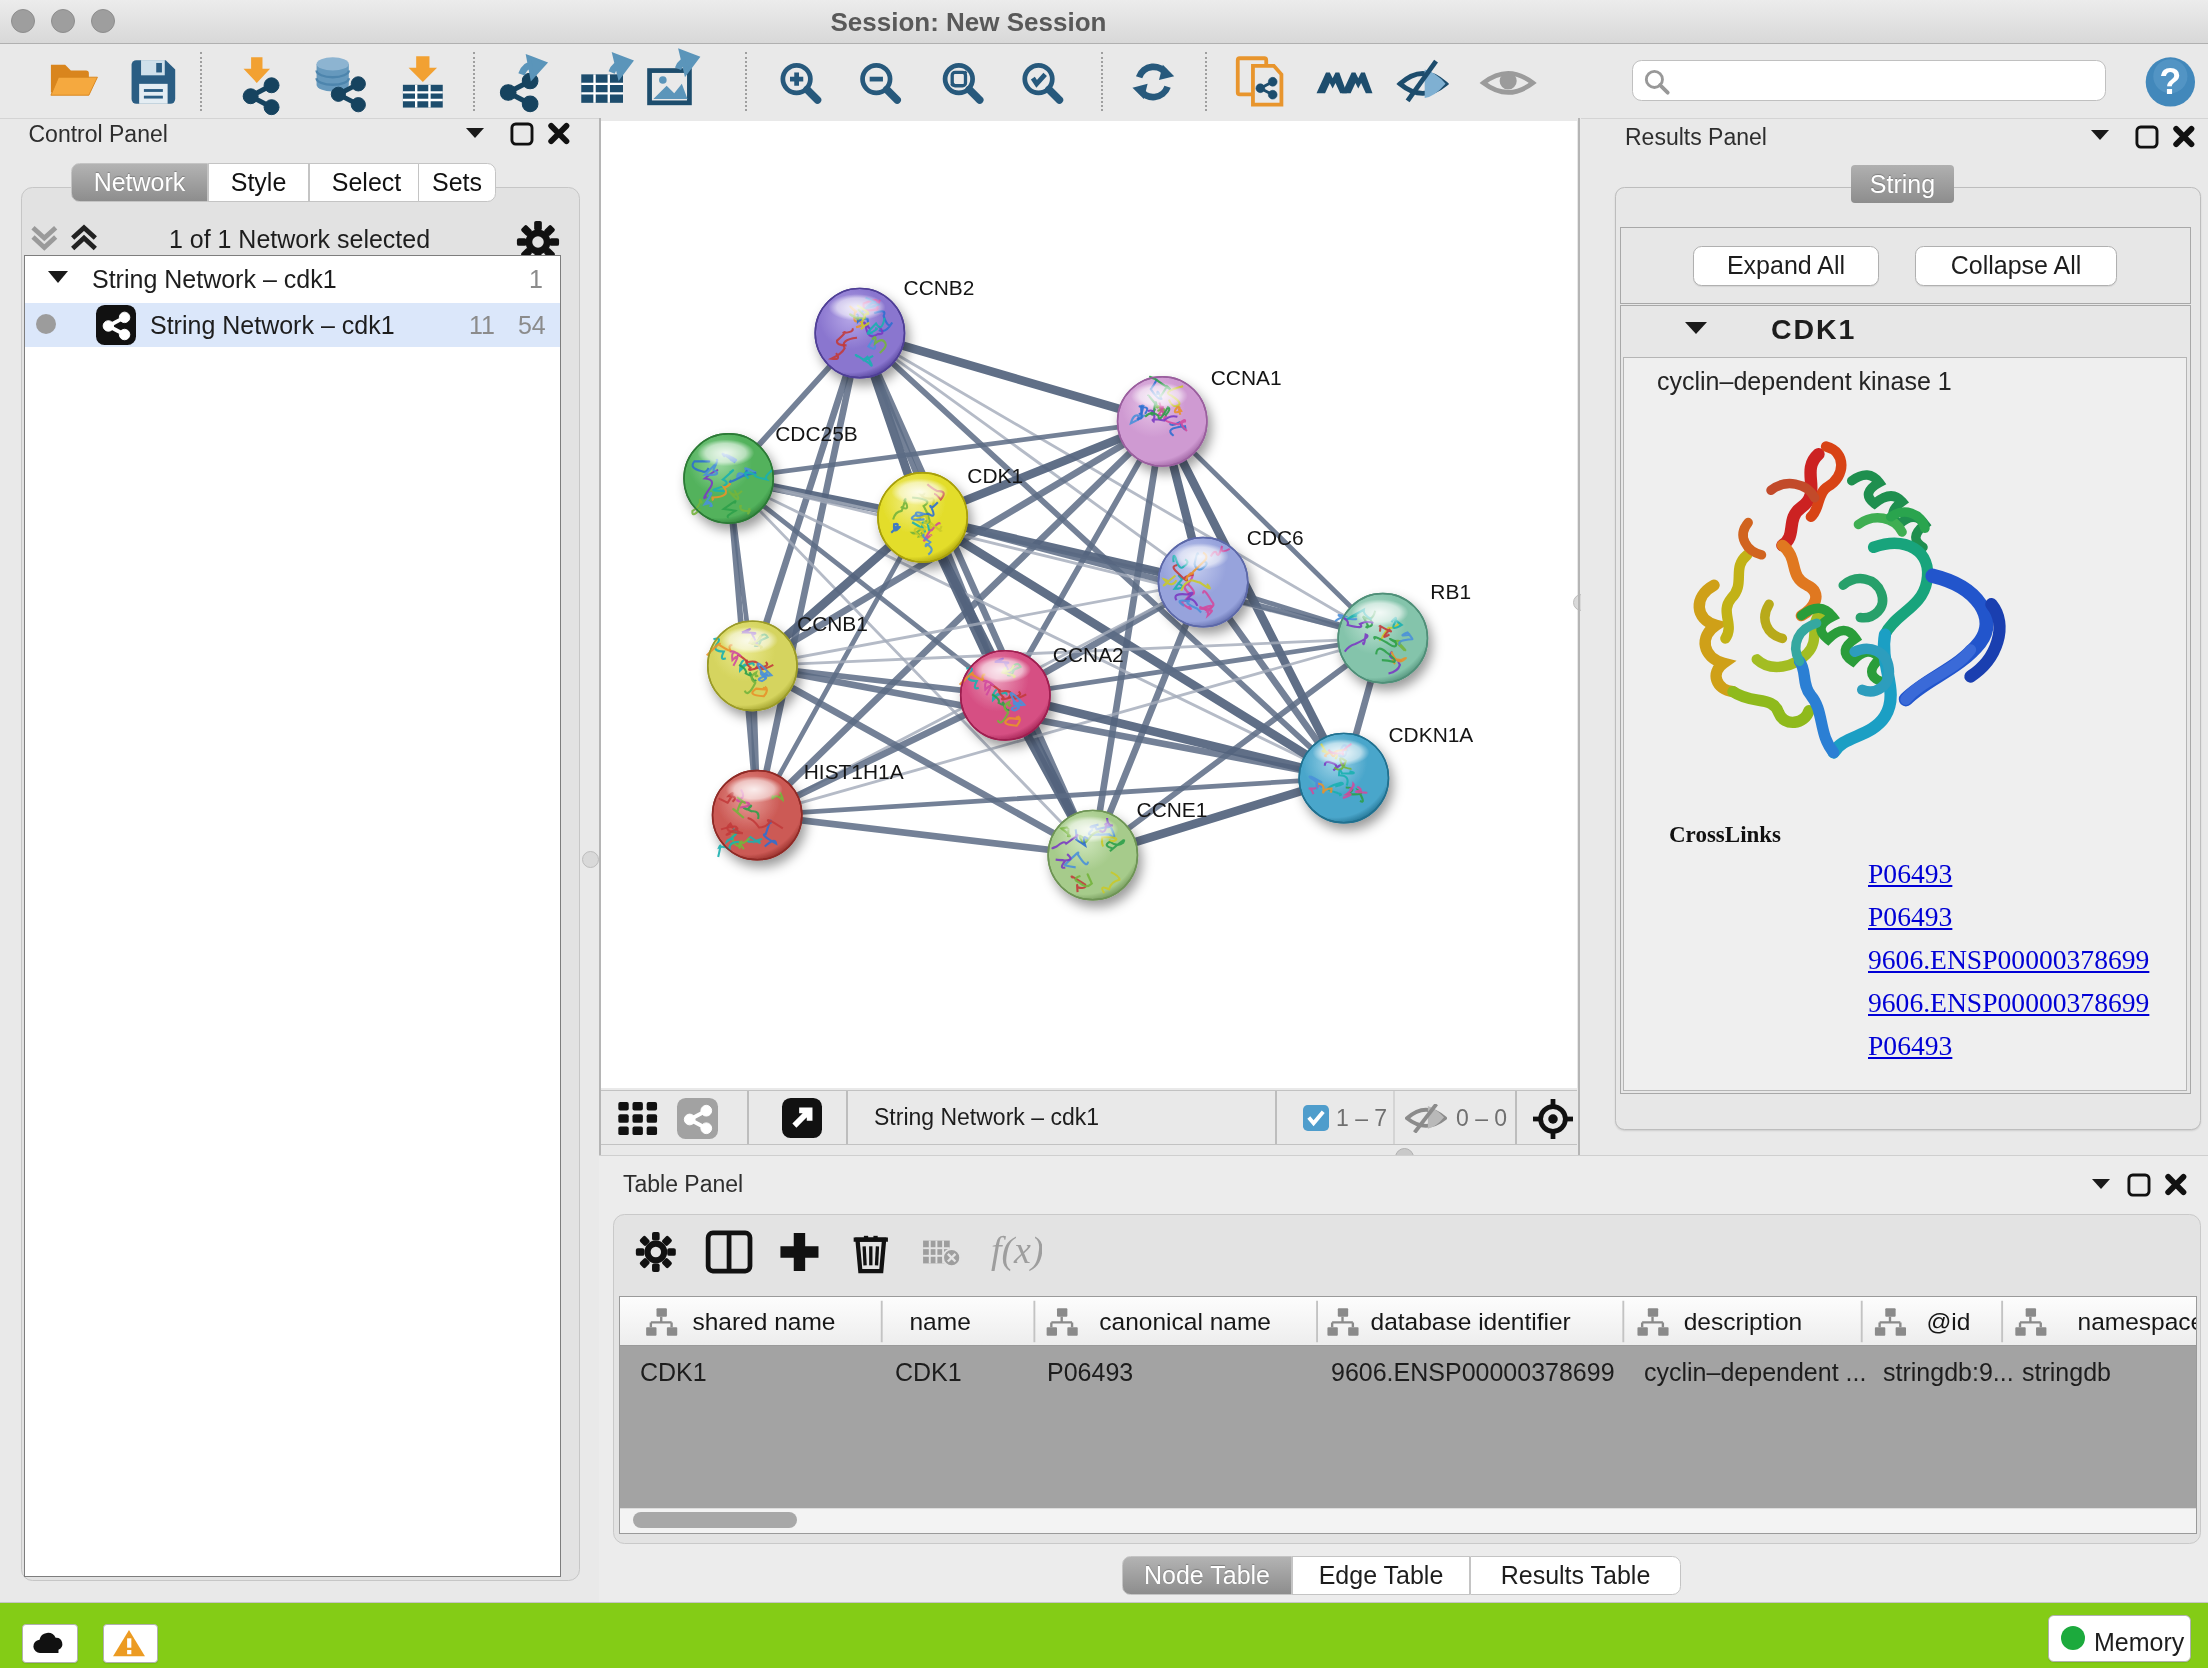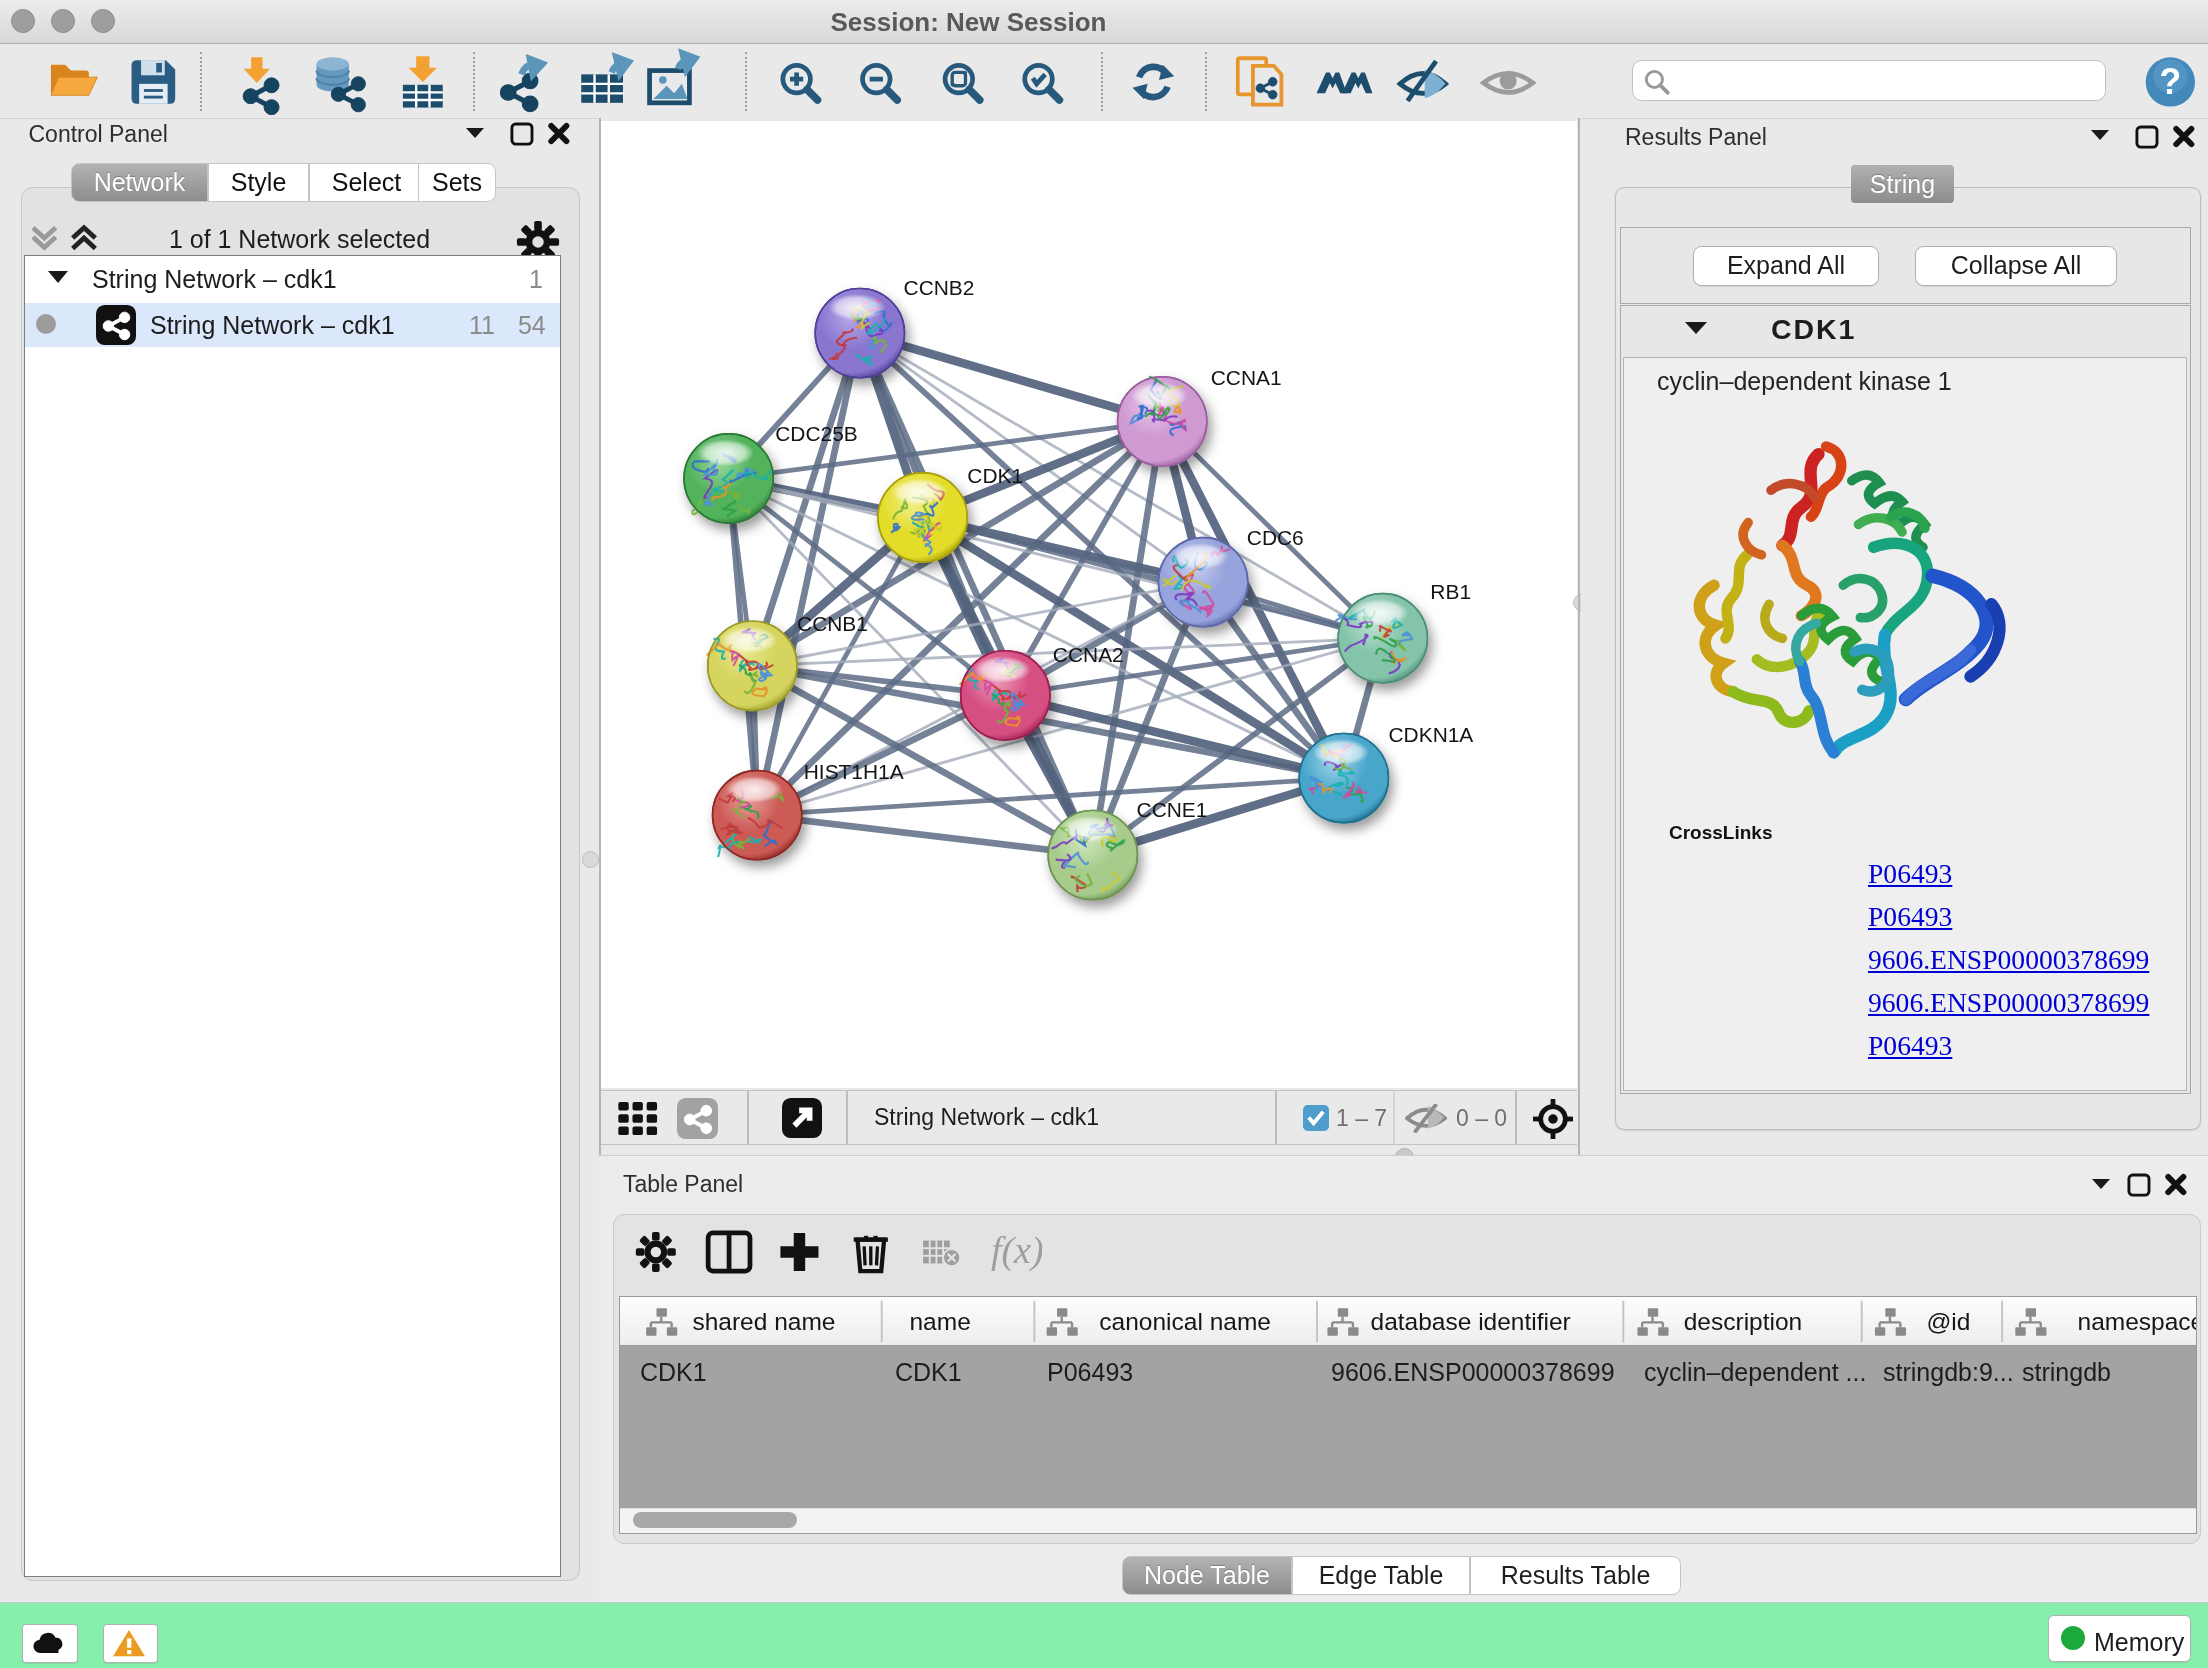--- a/index.html
+++ b/index.html
@@ -25,21 +25,21 @@
 #cplist{position:absolute;left:24px;top:136px;width:537px;height:1322px;background:#fff;border:1.9px solid #7d7d7d;box-sizing:border-box}
 
 #canvas{position:absolute;left:601px;top:121px;width:976px;height:967px;background:#fff}
 #netbar{position:absolute;left:601px;top:1090px;width:976px;height:55px;background:#e9e9e9;border-top:1px solid #c2c2c2;border-bottom:1px solid #c2c2c2;box-sizing:border-box}
 .nbsep{position:absolute;top:0;height:53px;width:1.9px;background:#bdbdbd}
 
 #rpanel{position:absolute;left:1581px;top:118px;width:628px;height:1037px;background:#e9e9e9;border-top:1px solid #d4d4d4}
 
 #tpanel{position:absolute;left:599px;top:1155px;width:1609px;height:447px;background:#ececec;border-top:1px solid #cfcfcf}
 
-#botbar{position:absolute;left:0;top:1602px;width:2208px;height:67px;background:#86efac;border-top:1px solid #c6c6c6;box-sizing:border-box}
+#botbar{position:absolute;left:0;top:1602px;width:2208px;height:67px;background:#84cc16;border-top:1px solid #c6c6c6;box-sizing:border-box}
 .gtxt{color:#8b8b8b}
 a.lnk{color:#0000d6;text-decoration:underline}
 </style>
 </head>
 <body>
 <div id="titlebar">
   <div class="tl" style="left:11.4px"></div>
   <div class="tl" style="left:51px"></div>
   <div class="tl" style="left:91px"></div>
   <div id="wtitle">Session: New Session</div>
@@ -732,21 +732,21 @@
       <path d="M212,96 C228,84 250,88 258,104" stroke="#3fae52" stroke-width="10"></path>
       <path d="M120,60 C135,48 158,52 166,68" stroke="#c24a2a" stroke-width="10"></path>
       <path d="M96,94 C84,108 94,124 110,128" stroke="#d1641f" stroke-width="10"></path>
       <path d="M150,240 C140,222 150,205 168,200" stroke="#35a8a0" stroke-width="10"></path>
       <path d="M196,160 C210,148 230,152 236,168 C242,184 228,196 214,194" stroke="#27a06a" stroke-width="10"></path>
       <path d="M208,230 C224,222 242,230 244,248 C246,266 230,276 216,270" stroke="#2d9dbd" stroke-width="11"></path>
       <path d="M246,88 C260,78 278,84 282,100" stroke="#2aa44e" stroke-width="10"></path>
       <path d="M118,180 C108,196 116,212 132,216" stroke="#b8aa1a" stroke-width="10"></path>
     </g>
   </svg>
-  <div class="a" style="left:88px;top:703px;font-family:Liberation Sans, sans-serif;font-size:19px;font-weight:bold;color:#111">CrossLinks</div>
+  <div class="a" style="left:88px;top:703px;font-family:Liberation Serif, serif;font-size:23px;font-weight:bold;color:#111">CrossLinks</div>
   <div class="a" style="left:287px;top:733px;font-family:'Liberation Serif',serif;font-size:27.6px;line-height:43px">
     <div><a class="lnk">P06493</a></div>
       <div><a class="lnk">P06493</a></div>
       <div><a class="lnk">9606.ENSP00000378699</a></div>
       <div><a class="lnk">9606.ENSP00000378699</a></div>
       <div><a class="lnk">P06493</a></div>
   </div>
 </div>
 <div id="tpanel">
   <div class="a ptitle" style="left:24px;top:15px">Table Panel</div>

